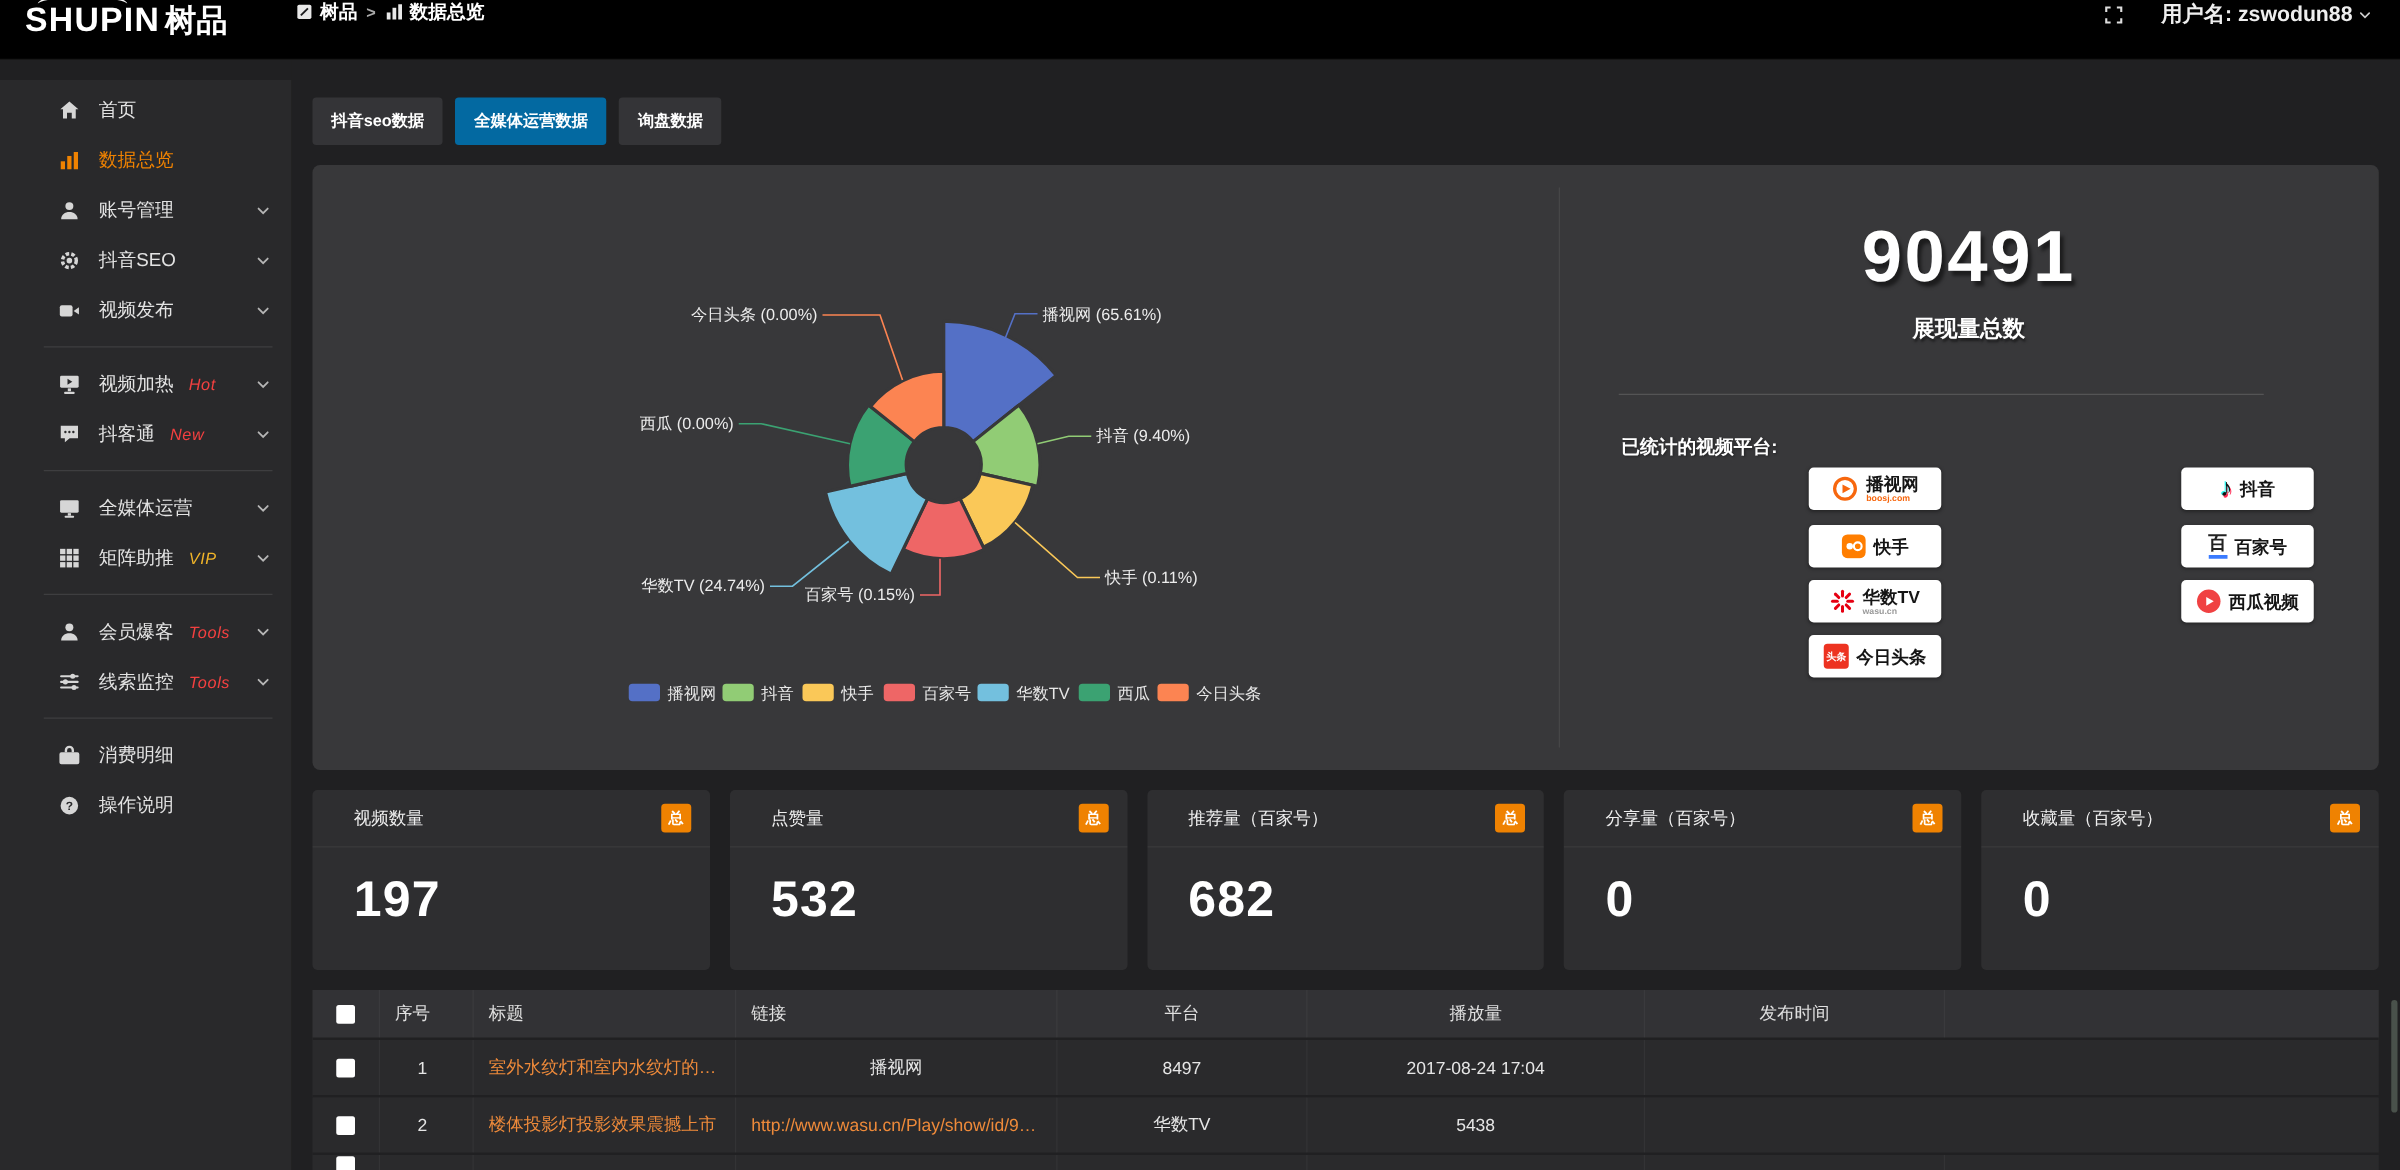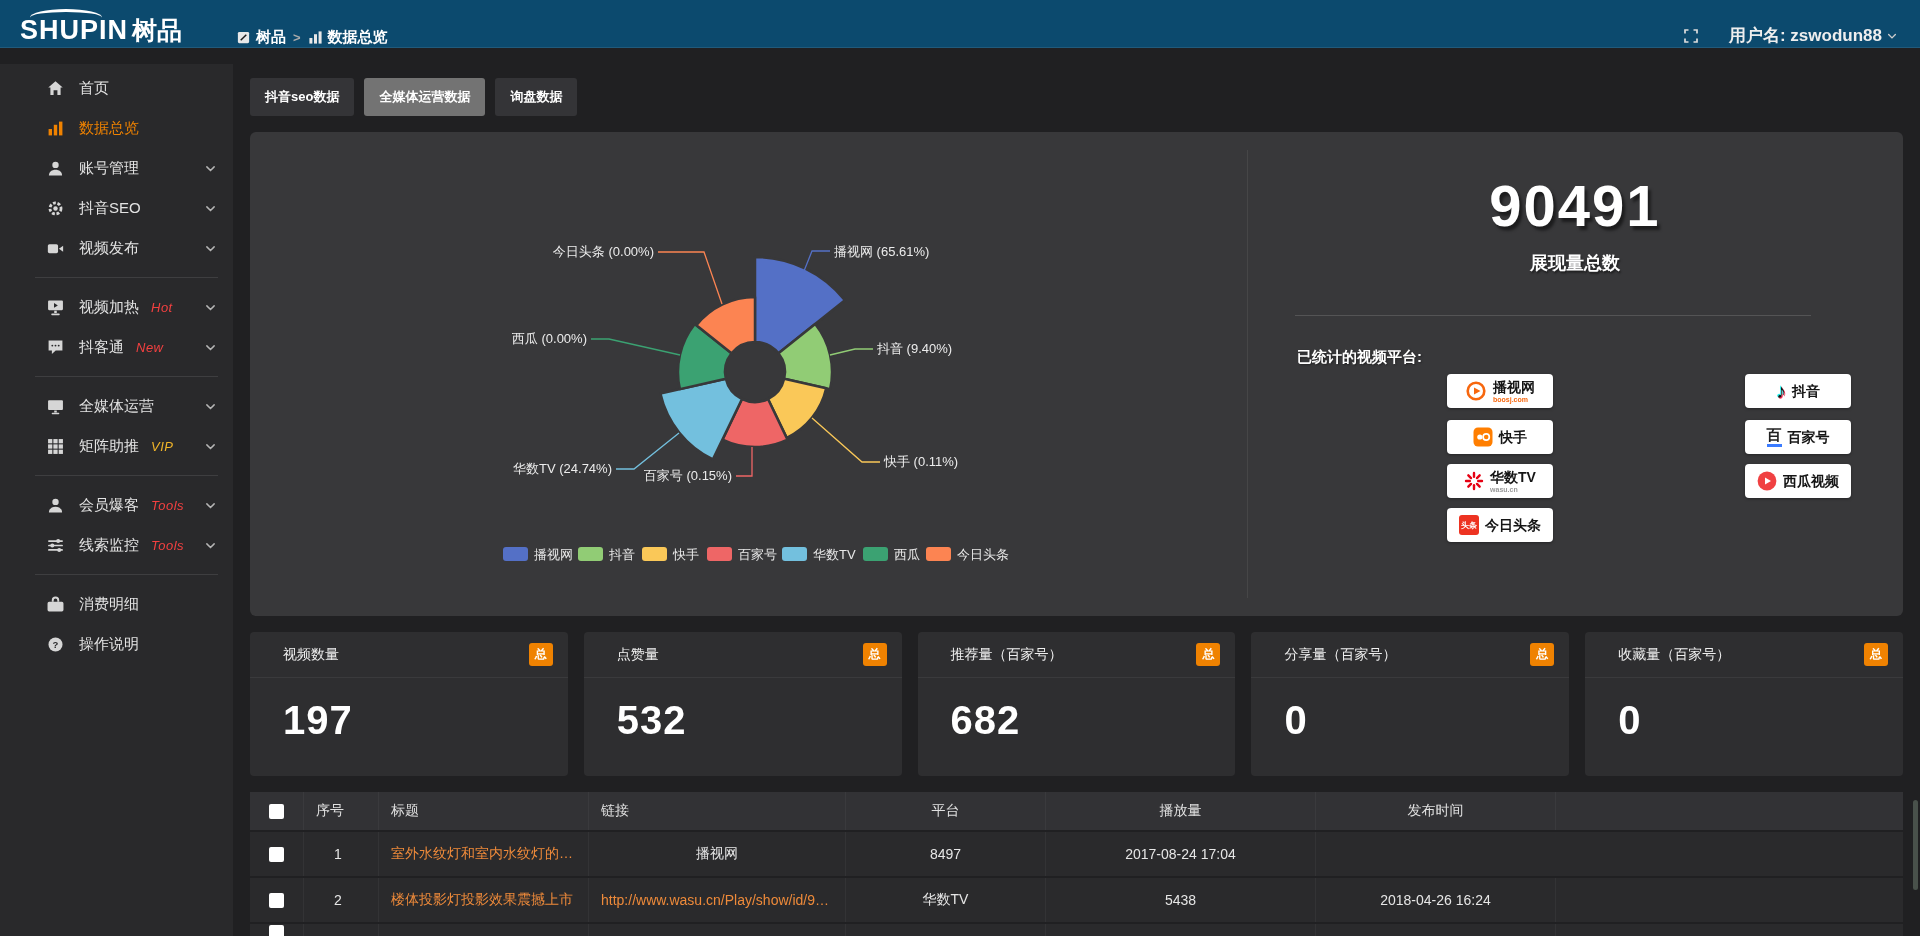--- a/index.html
+++ b/index.html
@@ -1,22 +1,22 @@
 <!DOCTYPE html>
 <html><head>
 <meta charset="utf-8">
 <style>
   * { margin:0; padding:0; box-sizing:border-box; }
   html,body { width:1920px; height:936px; overflow:hidden; }
   body { background:#202022; font-family:"Liberation Sans","DejaVu Sans",sans-serif; color:#e6e6e6; position:relative; }
   svg { display:block; }
 
   
-  .topbar { position:absolute; top:0; left:0; right:0; height:48px; background:#0c4a6e;
-            border-bottom:1px solid rgba(255,255,255,.09); display:flex; align-items:flex-end; z-index:6; }
+  .topbar { position:absolute; top:0; left:0; right:0; height:48px; background:#000000;
+            border-bottom:1px solid rgba(255,255,255,.09); display:flex; align-items:flex-start; z-index:6; }
   .logo { width:233px; padding-left:20px; display:flex; align-items:baseline; color:#fff; cursor:pointer; }
   .logo-en { position:relative; font-size:27px; font-weight:bold; letter-spacing:1px; }
   .logo-en::before { content:""; position:absolute; left:10px; right:26px; top:-6px; height:14px;
                      border-top:3px solid #fff; border-radius:50% 50% 0 0; }
   .logo-cn { font-size:25px; font-weight:bold; margin-left:4px; }
   .breadcrumb { display:flex; align-items:center; gap:7px; font-size:15px; font-weight:bold; color:#fff; margin-left:3px; }
   .breadcrumb .sep { color:#aaa; font-size:13px; }
   .crumb { display:flex; align-items:center; gap:5px; cursor:pointer; }
   .crumb .icon { color:#e8e8e8; display:flex; }
   .user-area { margin-left:auto; display:flex; align-items:center; gap:30px; padding-right:22px; font-size:17px; color:#eee; }
@@ -31,21 +31,21 @@
   .side-item.active, .side-item.active .icon { color:#ef8201; }
   .side-label { font-weight:400; }
   .side-badge { font-style:italic; font-weight:normal; font-size:13px; margin-left:12px; letter-spacing:.5px; }
   .side-chevron { margin-left:auto; color:#b5b5b5; display:flex; }
   .side-divider { height:1px; background:rgba(255,255,255,.10); margin:9px 15px; }
 
   
   .content { position:absolute; left:233px; top:48px; right:0; bottom:0; background:#202022; padding:30px 17px 0; overflow:hidden; }
   .tabs { display:flex; gap:10px; }
   .tab { background:#343437; color:#fff; font-size:13px; font-weight:bold; padding:10px 15px; border-radius:3px; cursor:pointer; }
-  .tab.active { background:#737373; }
+  .tab.active { background:#0369a1; }
 
   
   .chart-panel { position:relative; margin-top:16px; height:484px; background:#38383a; border-radius:6px; }
   .pie-svg { position:absolute; left:0; top:0; }
   .pie-svg text { font-family:"Liberation Sans","DejaVu Sans",sans-serif; }
   .v-divider { position:absolute; left:997px; top:18px; bottom:18px; width:1px; background:rgba(255,255,255,.07); }
   .right-zone { position:absolute; left:997px; top:0; right:0; bottom:0; }
   .big-number { margin-top:40px; text-align:center; font-size:58px; font-weight:bold; color:#fff;
                 letter-spacing:2px; text-shadow:3px 4px 3px rgba(0,0,0,.5); }
   .metric-label { text-align:center; font-size:18px; font-weight:bold; margin-top:12px; color:#fff;
@@ -546,21 +546,20 @@
         </div>
     <div class="tc num">2</div>
     <div class="tc">
           <span class="link">楼体投影灯投影效果震撼上市</span>
         </div>
     <div class="tc">
           <span class="link">http://www.wasu.cn/Play/show/id/952...</span>
         </div>
     <div class="tc c">华数TV</div>
     <div class="tc c">5438</div>
-    <div class="tc c">2018-04-26 16:24</div>
     <div class="tc"></div>
       </div>
       <div class="trow stub">
     <div class="tc">
           <span class="checkbox"></span>
         </div>
     <div class="tc"></div>
         <div class="tc"></div>
         <div class="tc"></div>
     <div class="tc"></div>

